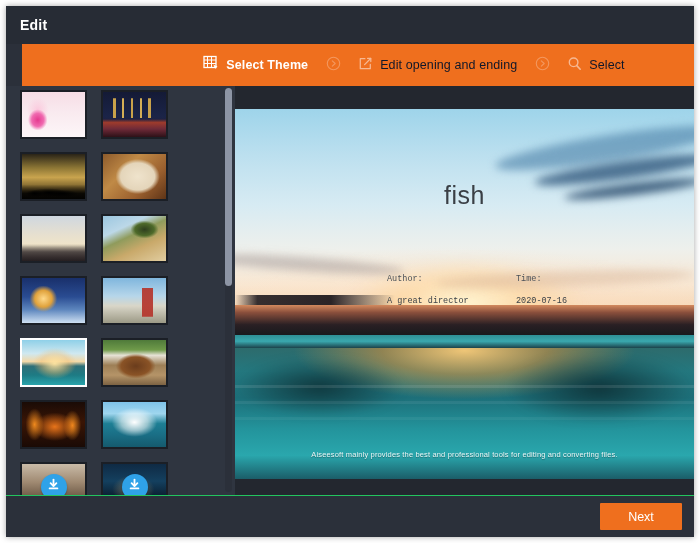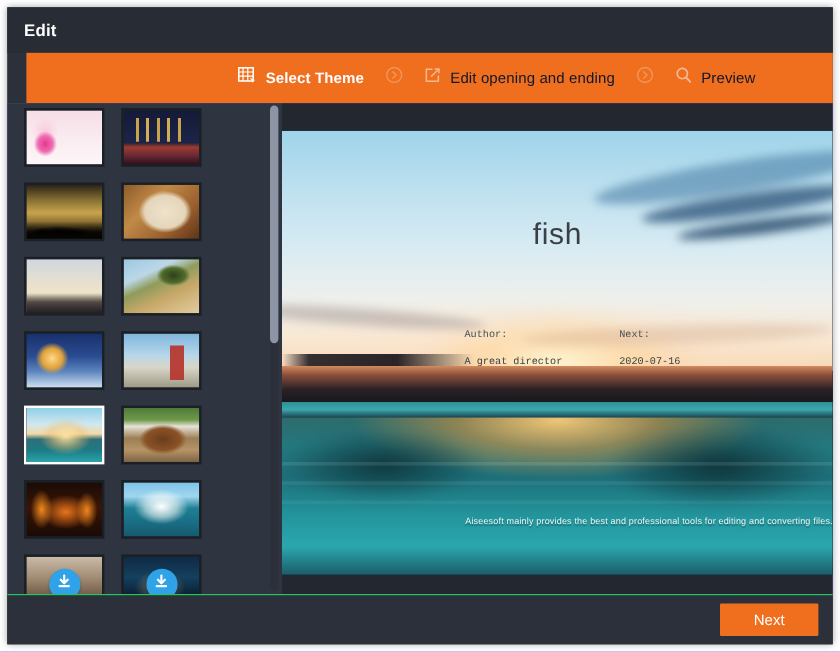--- a/index.html
+++ b/index.html
@@ -50,21 +50,21 @@
   .tb-step.inactive svg{stroke:#f7b892;fill:none;}
   .tb-sep{
     display:flex;align-items:center;justify-content:center;
     width:46px;height:42px;
   }
   .tb-sep svg{opacity:.55;}
 
   
   .content{
     position:absolute;left:0;top:80px;width:688px;height:410px;
-    background:#8b5cf6;
+    background:#86efac;
   }
   .sidebar{
     position:absolute;left:0;top:0;width:229px;height:410px;
     background:#2f3540;
     overflow:hidden;
   }
   .thumbs{
     position:absolute;left:14px;top:4px;width:200px;
     display:flex;flex-wrap:wrap;
     column-gap:14px;row-gap:13px;
@@ -161,21 +161,21 @@
   }
   .meta{
     position:absolute;top:163px;left:0;width:459px;
   }
   .meta-col{position:absolute;font-family:Liberation Mono, monospace;}
   .meta-col.author{left:152px;}
   .meta-col.time{left:281px;}
   .meta-label{font-size:8.5px;color:#4b5158;line-height:14px;}
   .meta-value{font-size:8.5px;color:#3c4248;line-height:14px;margin-top:8px;}
   .stage-caption{
-    position:absolute;left:0;top:321px;width:459px;text-align:right;
+    position:absolute;left:0;top:341px;width:459px;text-align:center;
     font-size:7.5px;color:#eaf6f7;letter-spacing:.15px;
     text-shadow:0 1px 1px rgba(0,0,0,.35);
   }
 
   
   .footer{
     position:absolute;left:0;bottom:0;width:688px;height:41px;
     background:#2b303a;
     border-top:1px solid #22c55e;
   }
@@ -246,21 +246,21 @@
       </span>
     </div>
 
     <div class="tb-step inactive">
       <span>
         <svg width="15" height="15" viewBox="0 0 15 15">
           <circle cx="6.6" cy="6.3" r="4.3" stroke="#f7b892" stroke-width="1.4" fill="none"></circle>
           <path d="M9.8 9.6 L13.2 13.2" stroke="#f7b892" stroke-width="1.6" fill="none" stroke-linecap="round"></path>
         </svg>
       </span>
-      <span class="lbl">Preview</span>
+      <span class="lbl">Select</span>
     </div>
 
   </div>
 
   <div class="content">
 
     <div class="sidebar">
       <div class="thumbs">
 
         <div class="thumb">
@@ -398,21 +398,21 @@
         <div class="ripple" style="top:308px;opacity:.5;"></div>
 
         <div class="stage-title">fish</div>
 
         <div class="meta">
           <div class="meta-col author">
             <div class="meta-label">Author:</div>
             <div class="meta-value">A great director</div>
           </div>
           <div class="meta-col time">
-            <div class="meta-label">Next:</div>
+            <div class="meta-label">Time:</div>
             <div class="meta-value">2020-07-16</div>
           </div>
         </div>
 
         <div class="stage-caption">Aiseesoft mainly provides the best and professional tools for editing and converting files.</div>
       </div>
     </div>
 
   </div>
 

